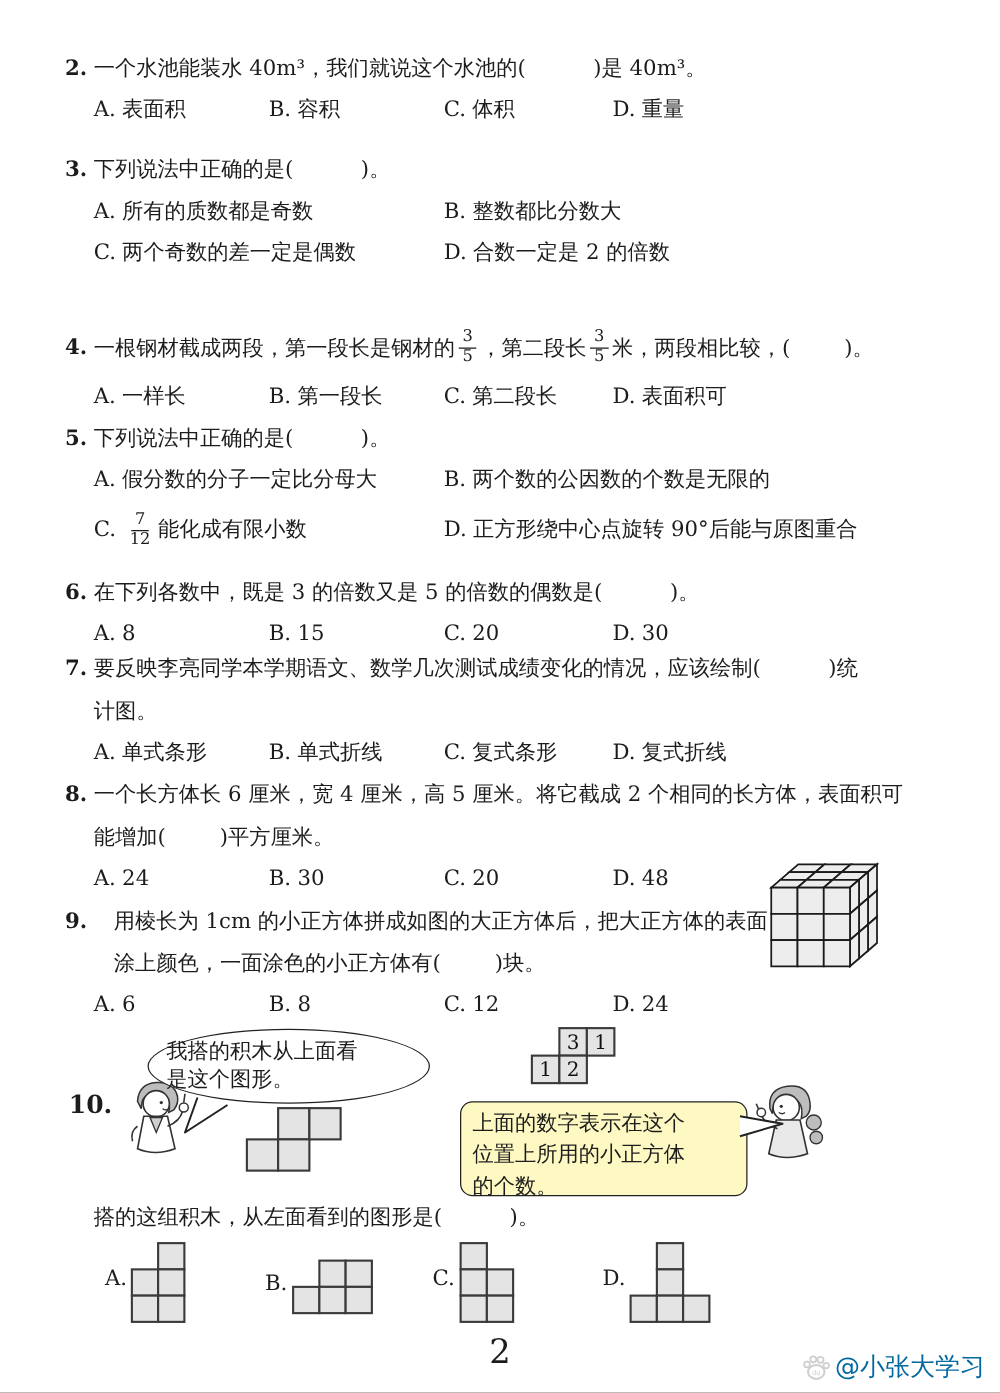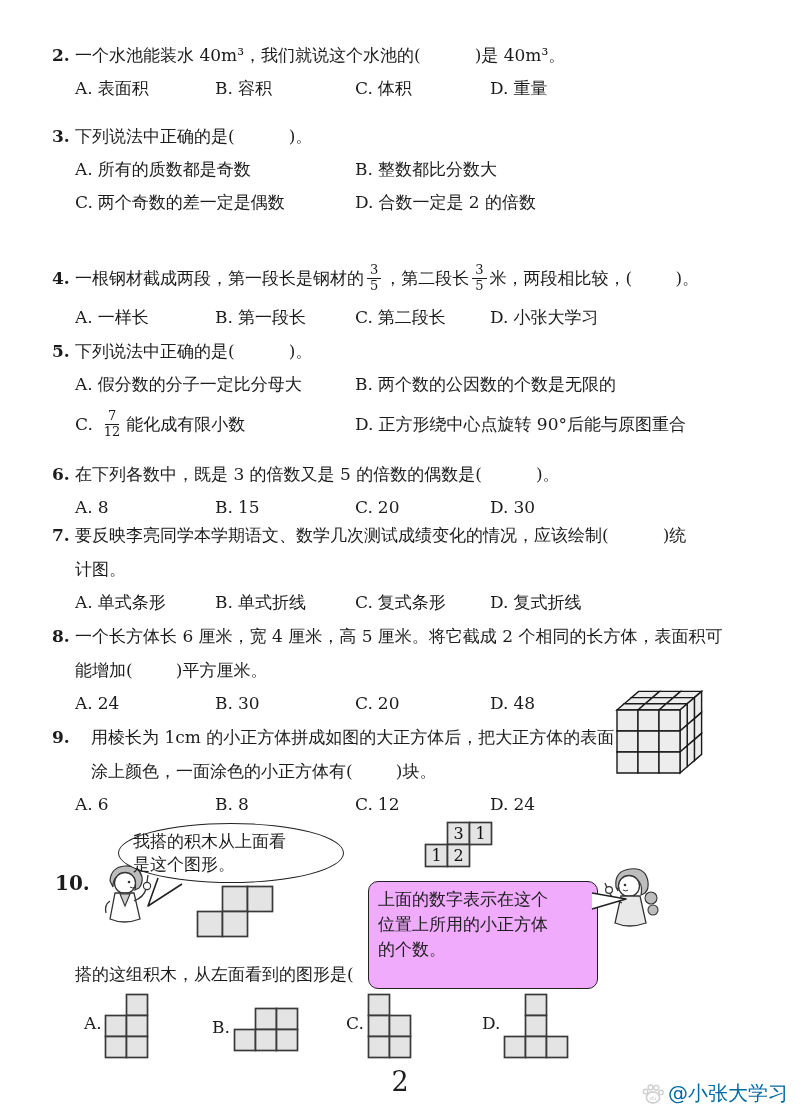--- a/index.html
+++ b/index.html
@@ -37,22 +37,22 @@
   .q10 { position:relative; height:258px; font-size:17px; }
   .q10 > * { position:absolute; }
   .q10-num { left:55px; top:50px; font-weight:700; font-size:20px; }
   .bubble-left { left:118px; top:2px; width:226px; height:60px; border:1.6px solid #222;
                  border-radius:50%; display:flex; flex-direction:column; justify-content:center;
                  padding:2px 14px; line-height:23px; background:#fff; z-index:1; }
   .tail-left { left:146px; top:56px; z-index:2; }
   .boy-figure { left:80px; top:42px; }
   .top-view { left:196px; top:64px; }
   .number-grid { left:424px; top:0px; }
-  .bubble-right { left:368px; top:60px; width:230px; height:108px; border:1.6px solid #222;
-                  border-radius:10px; padding:5px 9px; line-height:25px; background:#f0abfc; z-index:1; }
+  .bubble-right { left:368px; top:60px; width:230px; height:76px; border:1.6px solid #222;
+                  border-radius:10px; padding:5px 9px; line-height:25px; background:#fef9c3; z-index:1; }
   .bubble-right span { display:block; white-space:pre; }
   .tail-right { left:590px; top:64px; z-index:2; }
   .girl-figure { left:596px; top:44px; }
   .q10-question { left:75px; top:136px; line-height:34px; white-space:pre-wrap; }
   .q10opt-label { font-size:17px; }
   .slot-a-label { left:84px;  top:192px; } .slot-a-shape { left:104px; top:172px; }
   .slot-b-label { left:212px; top:196px; } .slot-b-shape { left:233px; top:186px; }
   .slot-c-label { left:346px; top:192px; } .slot-c-shape { left:367px; top:172px; }
   .slot-d-label { left:482px; top:192px; } .slot-d-shape { left:503px; top:172px; }
 
@@ -75,21 +75,21 @@
       </div>
       <div class="q q-3 m-q3">
         <span class="q-num">3.</span>
         <div class="q-line">下列说法中正确的是(          )。</div>
         <div class="opt-row cols-2"><div class="opt"><span class="opt-label">A.</span><span>所有的质数都是奇数</span></div><div class="opt"><span class="opt-label">B.</span><span>整数都比分数大</span></div></div>
         <div class="opt-row cols-2"><div class="opt"><span class="opt-label">C.</span><span>两个奇数的差一定是偶数</span></div><div class="opt"><span class="opt-label">D.</span><span>合数一定是 2 的倍数</span></div></div>
       </div>
       <div class="q q-4 m-q4">
         <span class="q-num" style="line-height: 46px;">4.</span>
         <div class="q-line frac-line"><span>一根钢材截成两段，第一段长是钢材的</span><span class="frac"><span class="fnum">3</span><span class="fden">5</span></span><span>，第二段长</span><span class="frac"><span class="fnum">3</span><span class="fden">5</span></span><span>米，两段相比较，(        )。</span></div>
-        <div class="opt-row cols-4"><div class="opt"><span class="opt-label">A.</span><span>一样长</span></div><div class="opt"><span class="opt-label">B.</span><span>第一段长</span></div><div class="opt"><span class="opt-label">C.</span><span>第二段长</span></div><div class="opt"><span class="opt-label">D.</span><span>小张大学习</span></div></div>
+        <div class="opt-row cols-4"><div class="opt"><span class="opt-label">A.</span><span>一样长</span></div><div class="opt"><span class="opt-label">B.</span><span>第一段长</span></div><div class="opt"><span class="opt-label">C.</span><span>第二段长</span></div><div class="opt"><span class="opt-label">D.</span><span>表面积可</span></div></div>
       </div>
       <div class="q q-5 m-q5">
         <span class="q-num">5.</span>
         <div class="q-line">下列说法中正确的是(          )。</div>
         <div class="opt-row cols-2"><div class="opt"><span class="opt-label">A.</span><span>假分数的分子一定比分母大</span></div><div class="opt"><span class="opt-label">B.</span><span>两个数的公因数的个数是无限的</span></div></div>
         <div class="opt-row cols-2 tall"><div class="opt"><span class="opt-label">C.</span><span class="frac"><span class="fnum">7</span><span class="fden">12</span></span><span>能化成有限小数</span></div><div class="opt"><span class="opt-label">D.</span><span>正方形绕中心点旋转 90°后能与原图重合</span></div></div>
       </div>
       <div class="q q-6 m-q6">
         <span class="q-num">6.</span>
         <div class="q-line">在下列各数中，既是 3 的倍数又是 5 的倍数的偶数是(          )。</div>

